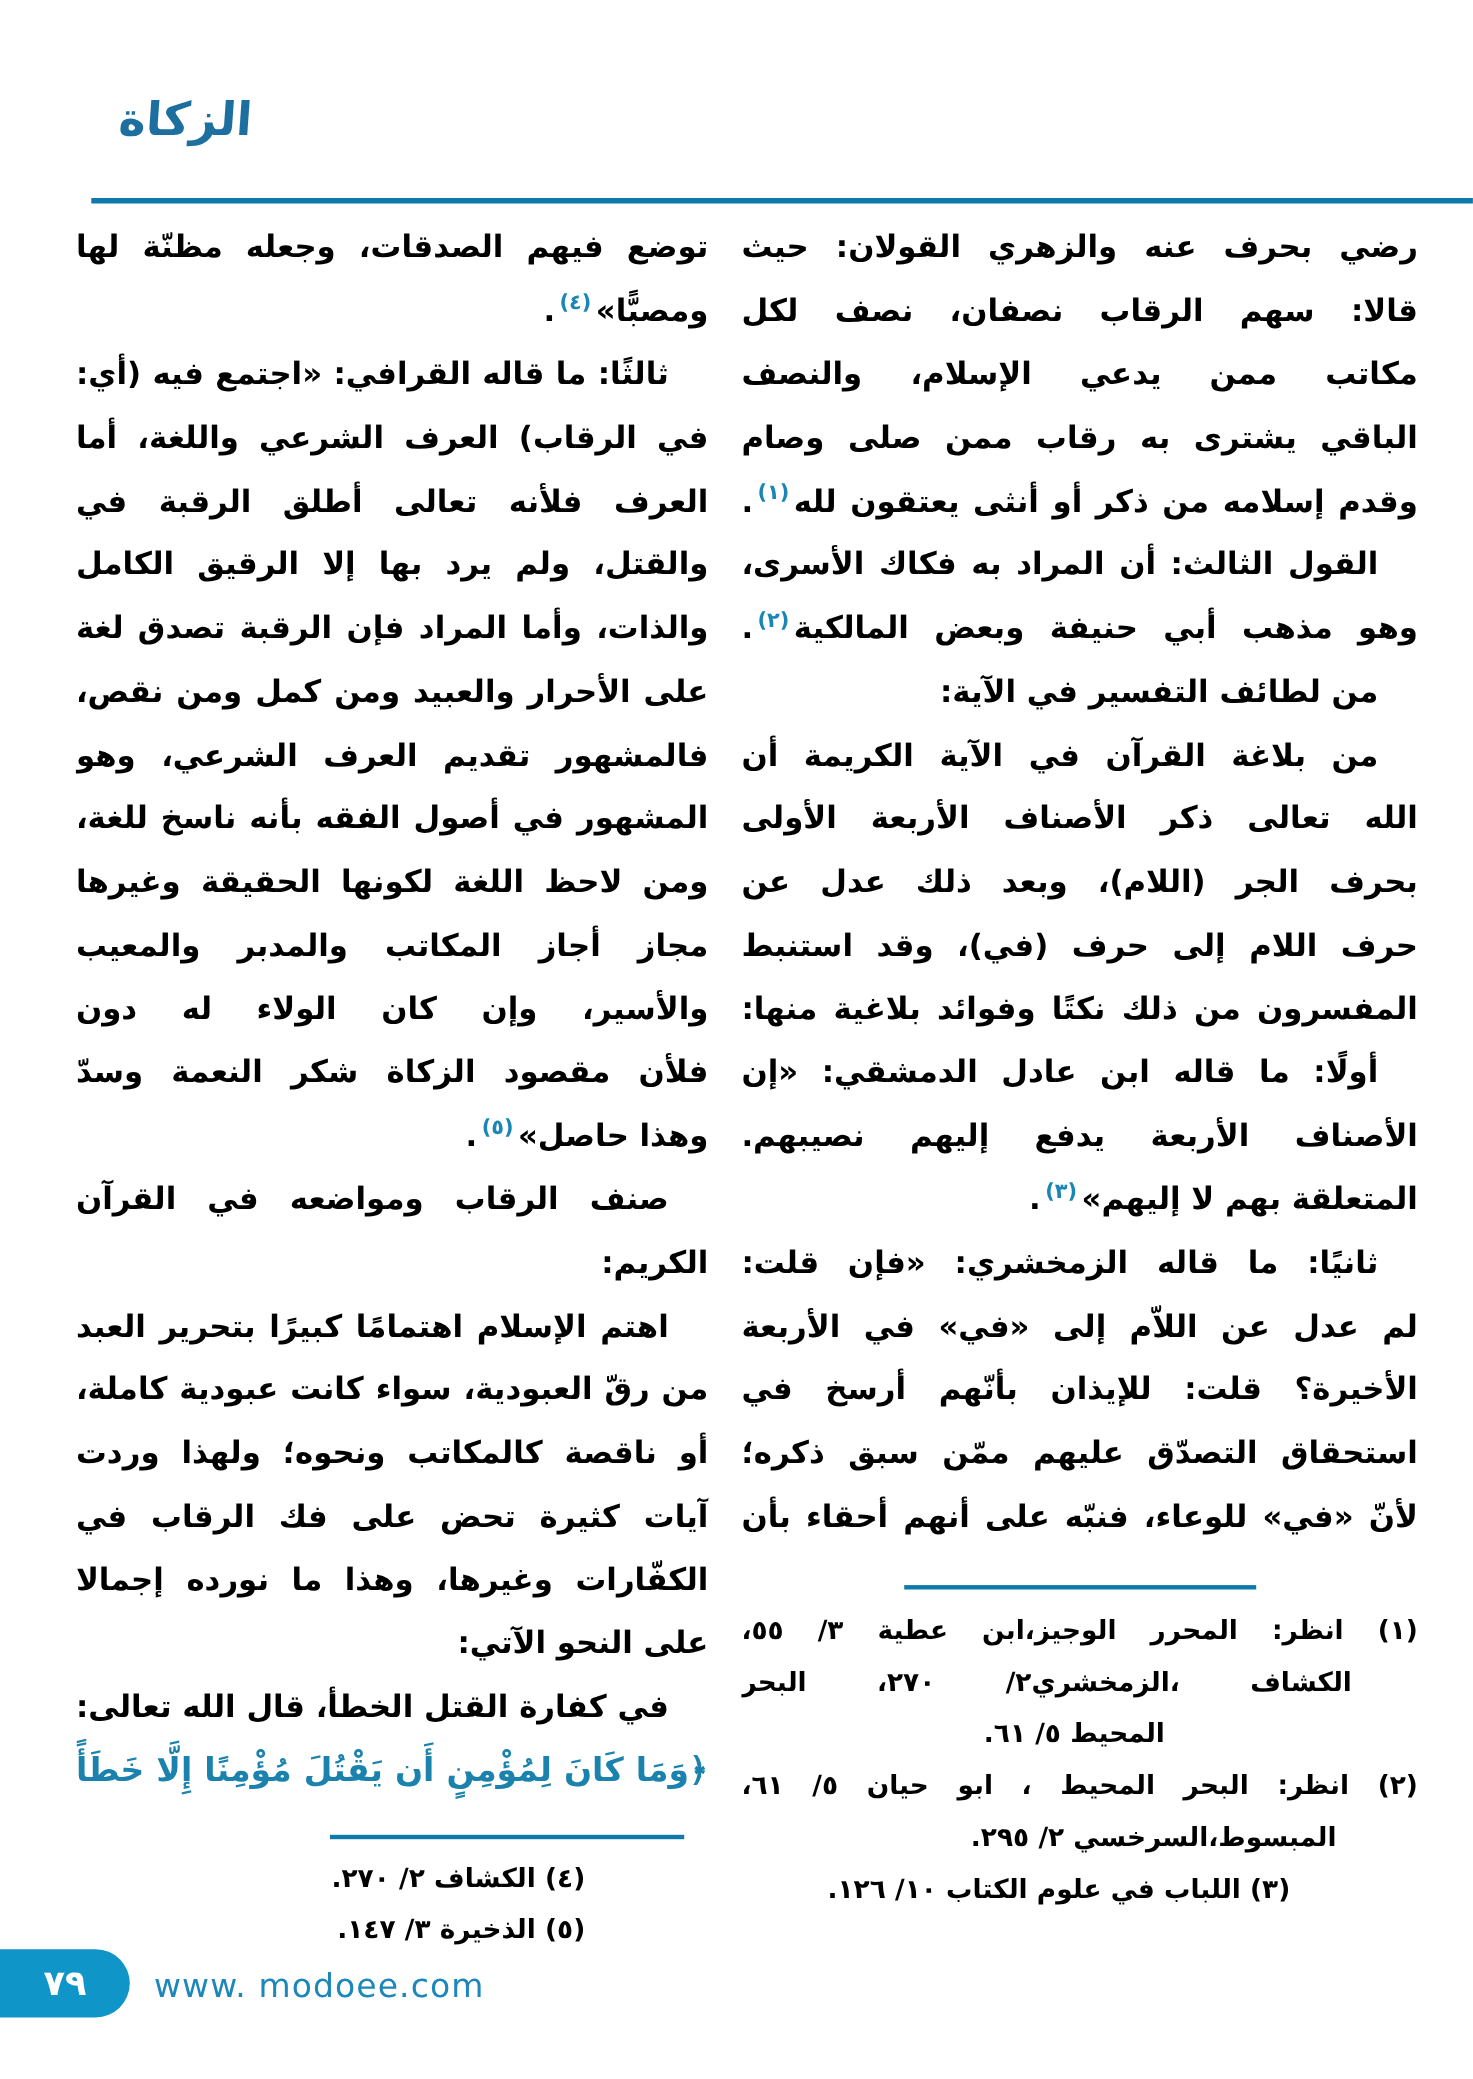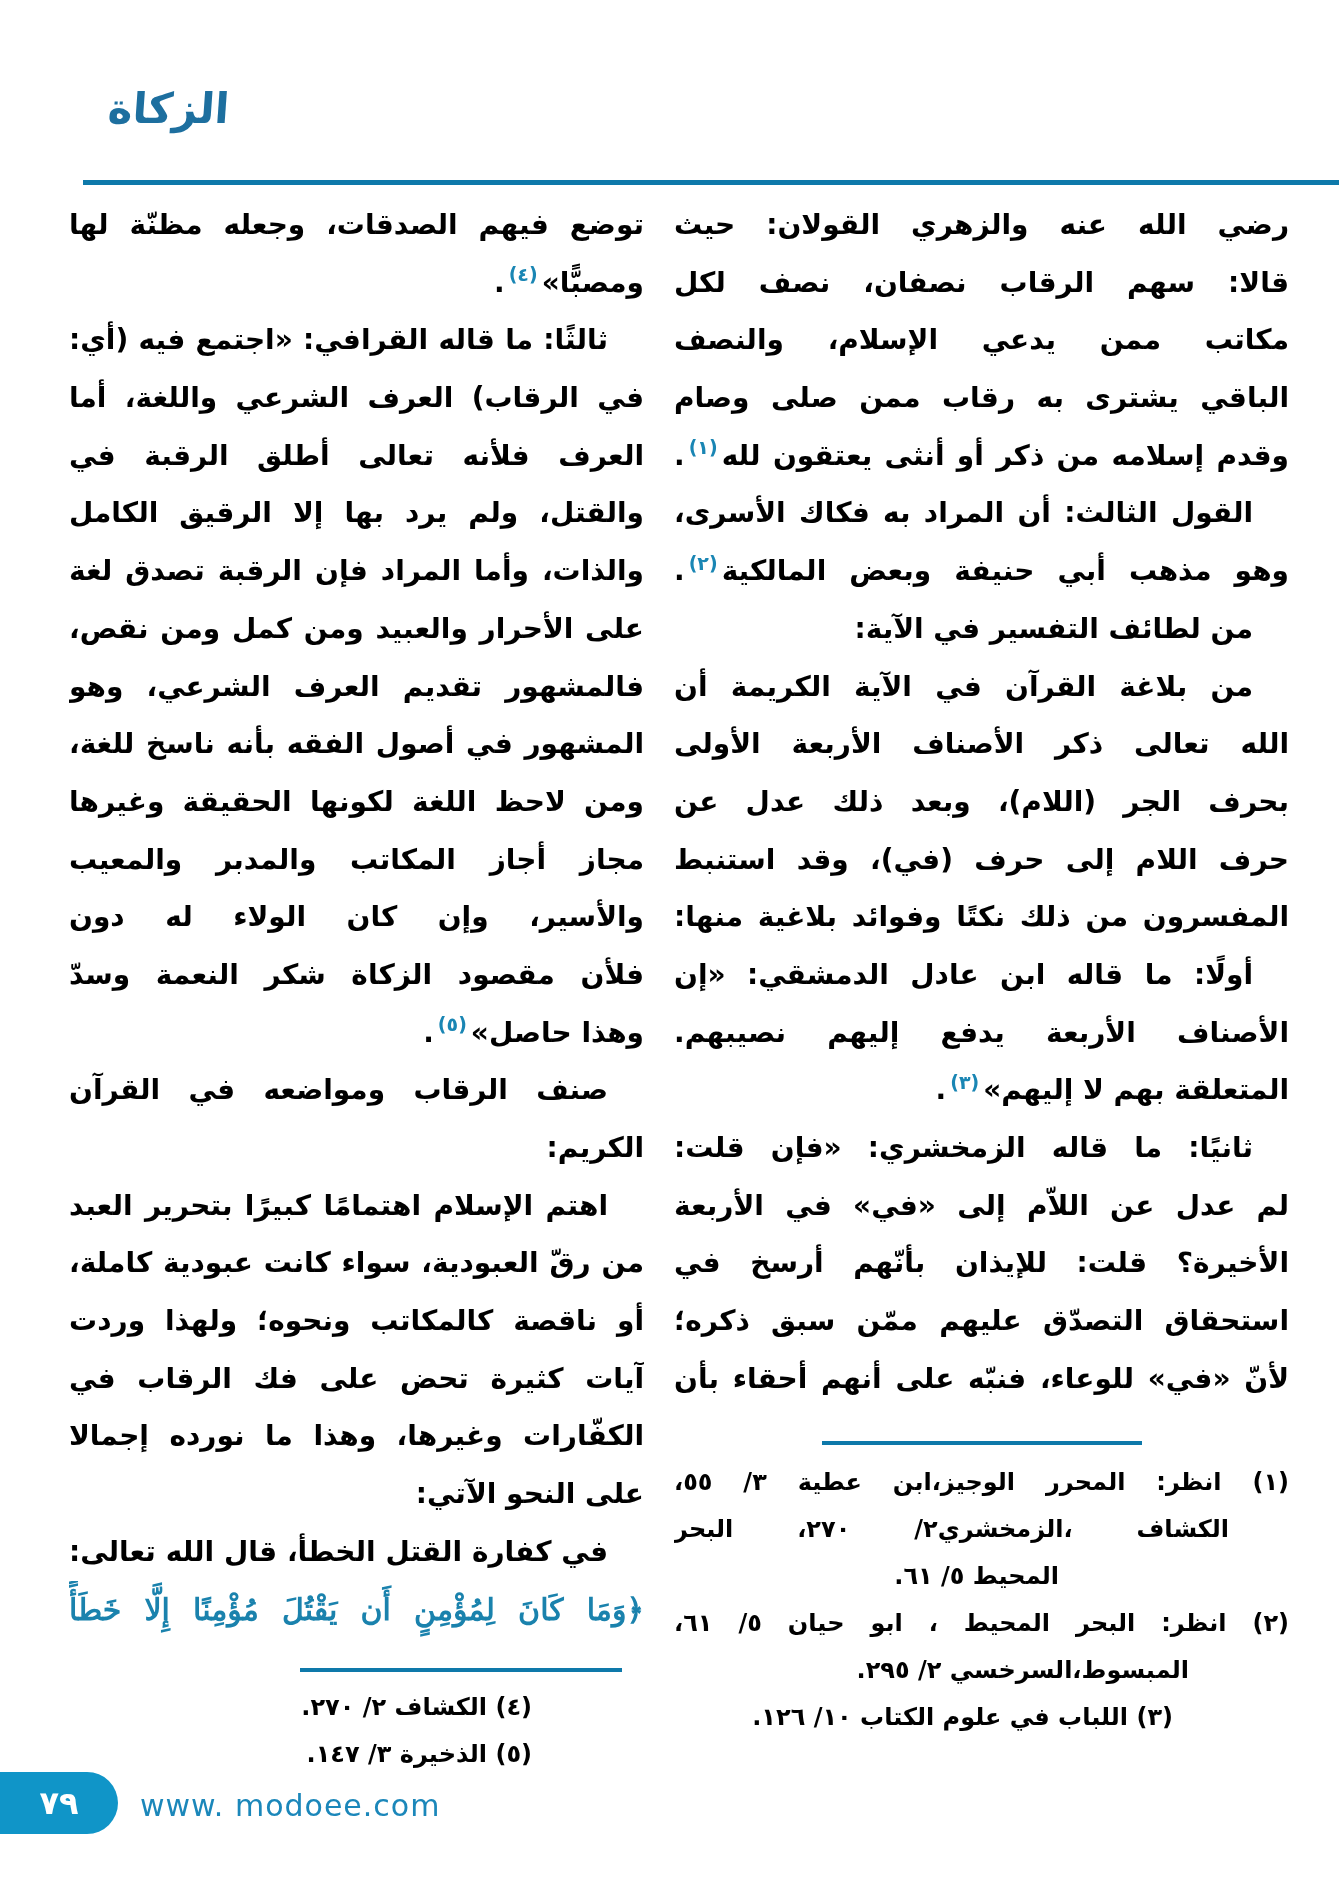--- a/index.html
+++ b/index.html
@@ -41,38 +41,38 @@
   .line.in{ padding-right:36px; }
   .line.b{ font-weight:800; }
   .lead{ font-weight:800; }
   .ref{
     color:var(--ref-color,#1a86b4);
     font-size:19px; vertical-align:super;
     font-weight:700; padding:0 4px; line-height:0;
   }
   .line.verse{
     color:var(--verse-color,#1a82ad);
-    font-weight:800; font-size:30px;font-family:Liberation Serif, serif;
+    font-weight:800; font-size:30px;
   }
   .fn-sep{
     height:4px; background:var(--accent,#0e79aa);
     width:320px; margin:34px auto 14px auto;
   }
   .col.left .fn-sep{
     width:322px; margin:30px 22px 12px auto;
   }
   .fn-line{
     font-size:24px; font-weight:600;
     line-height:47px; 
     overflow:hidden;
   }
   .fn-line.j{ text-align:justify; text-align-last:justify; }
   .fn-line.h1{ margin-right:60px; }
   .fn-line.h2{ margin-right:230px; }
-  .fn-line.h3{ margin-right:100px; }
+  .fn-line.h3{ margin-right:74px; }
   .fn-line.h4{ margin-right:116px; }
   .fn-line.fnl{ margin-right:112px; }
   .badge{
     position:absolute; left:0; top:1772px;
     width:118px; height:62px;
     background:var(--badge,#1095c8);
     border-radius:0 31px 31px 0;
     color:#fff; font-size:32px; font-weight:700;
     display:flex; align-items:center; justify-content:center;
     direction:ltr;
@@ -88,21 +88,21 @@
 <body>
 
 <div class="header-title">الزكاة</div>
 <div class="header-rule"></div>
 
 <div class="content">
 
   <div class="col right">
     <div>
 
-    <div class="line j"> <span>رضي الله عنه والزهري القولان: حيث</span></div>
+    <div class="line j"> <span>رضي بحرف عنه والزهري القولان: حيث</span></div>
         <div class="line j"> <span>قالا: سهم الرقاب نصفان، نصف لكل</span></div>
         <div class="line j"> <span>مكاتب ممن يدعي الإسلام، والنصف</span></div>
         <div class="line j"> <span>الباقي يشترى به رقاب ممن صلى وصام</span></div>
         <div class="line j"> <span>وقدم إسلامه من ذكر أو أنثى يعتقون لله</span><sup class="ref">(١)</sup><span>.</span></div>
         <div class="line j in"><b class="lead">القول الثالث:</b> <span>أن المراد به فكاك الأسرى،</span></div>
         <div class="line j"> <span>وهو مذهب أبي حنيفة وبعض المالكية</span><sup class="ref">(٢)</sup><span>.</span></div>
         <div class="line in"><b class="lead">من لطائف التفسير في الآية:</b> </div>
         <div class="line j in"> <span>من بلاغة القرآن في الآية الكريمة أن</span></div>
         <div class="line j"> <span>الله تعالى ذكر الأصناف الأربعة الأولى</span></div>
         <div class="line j"> <span>بحرف الجر (اللام)، وبعد ذلك عدل عن</span></div>

